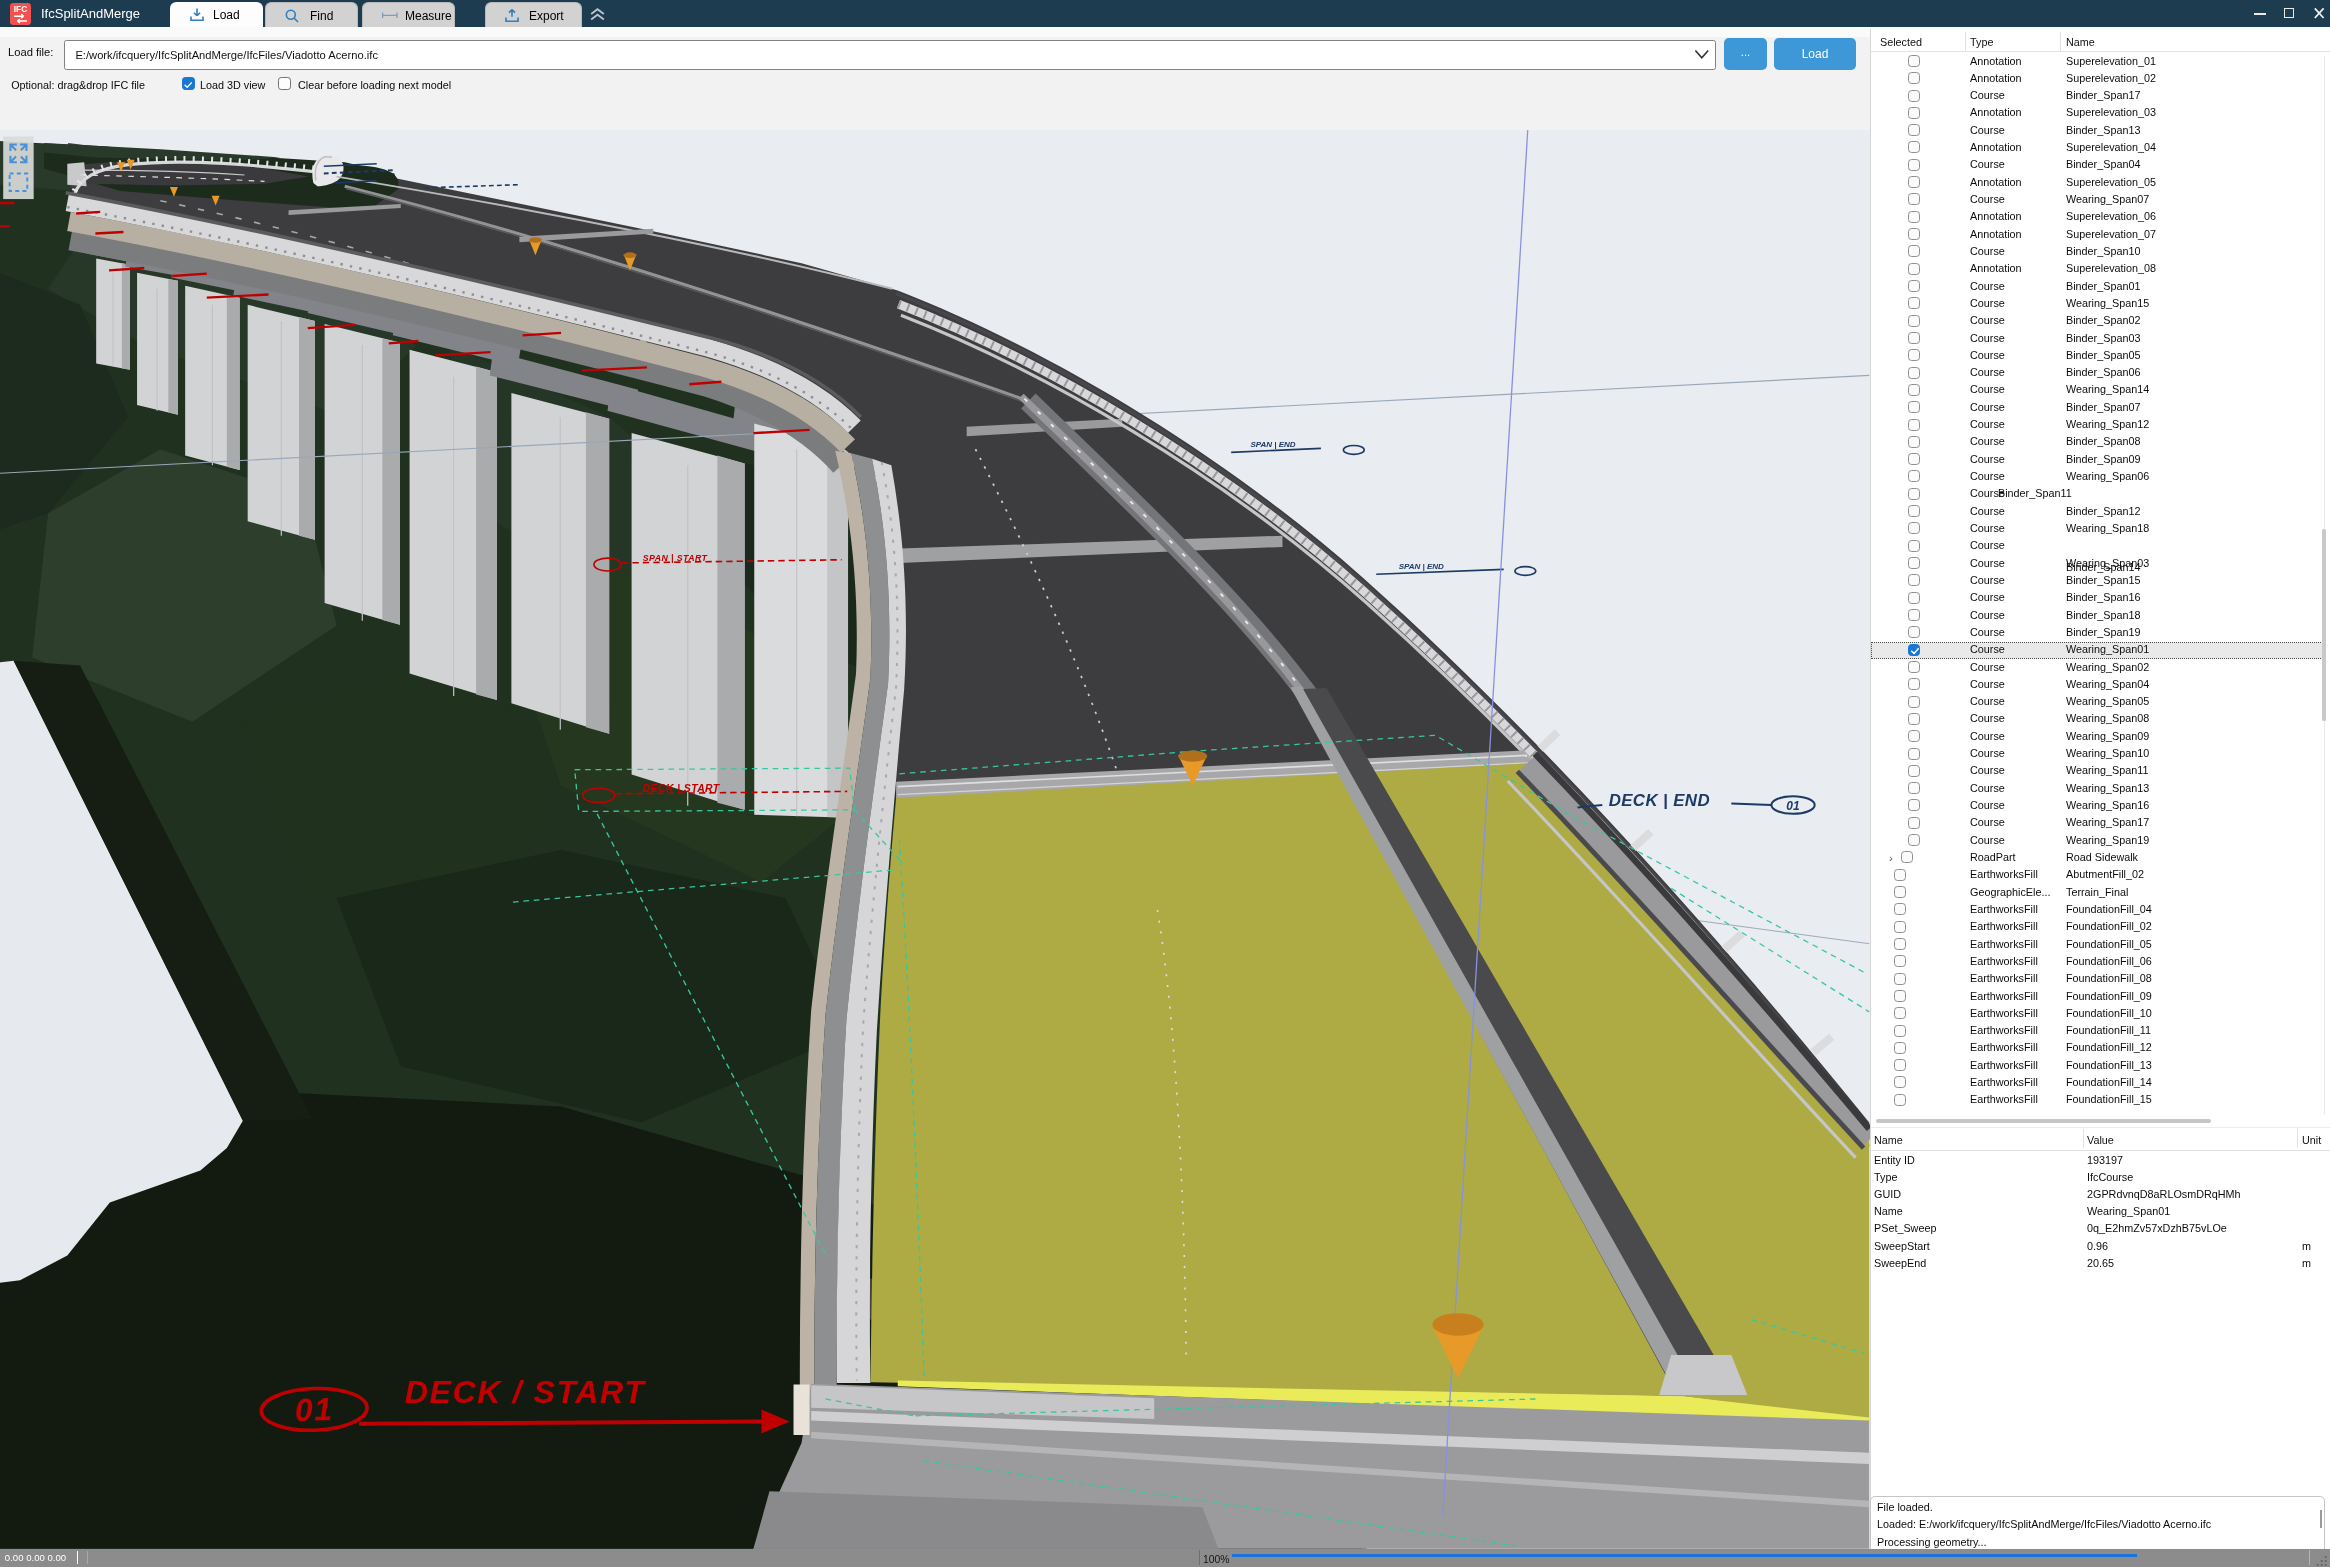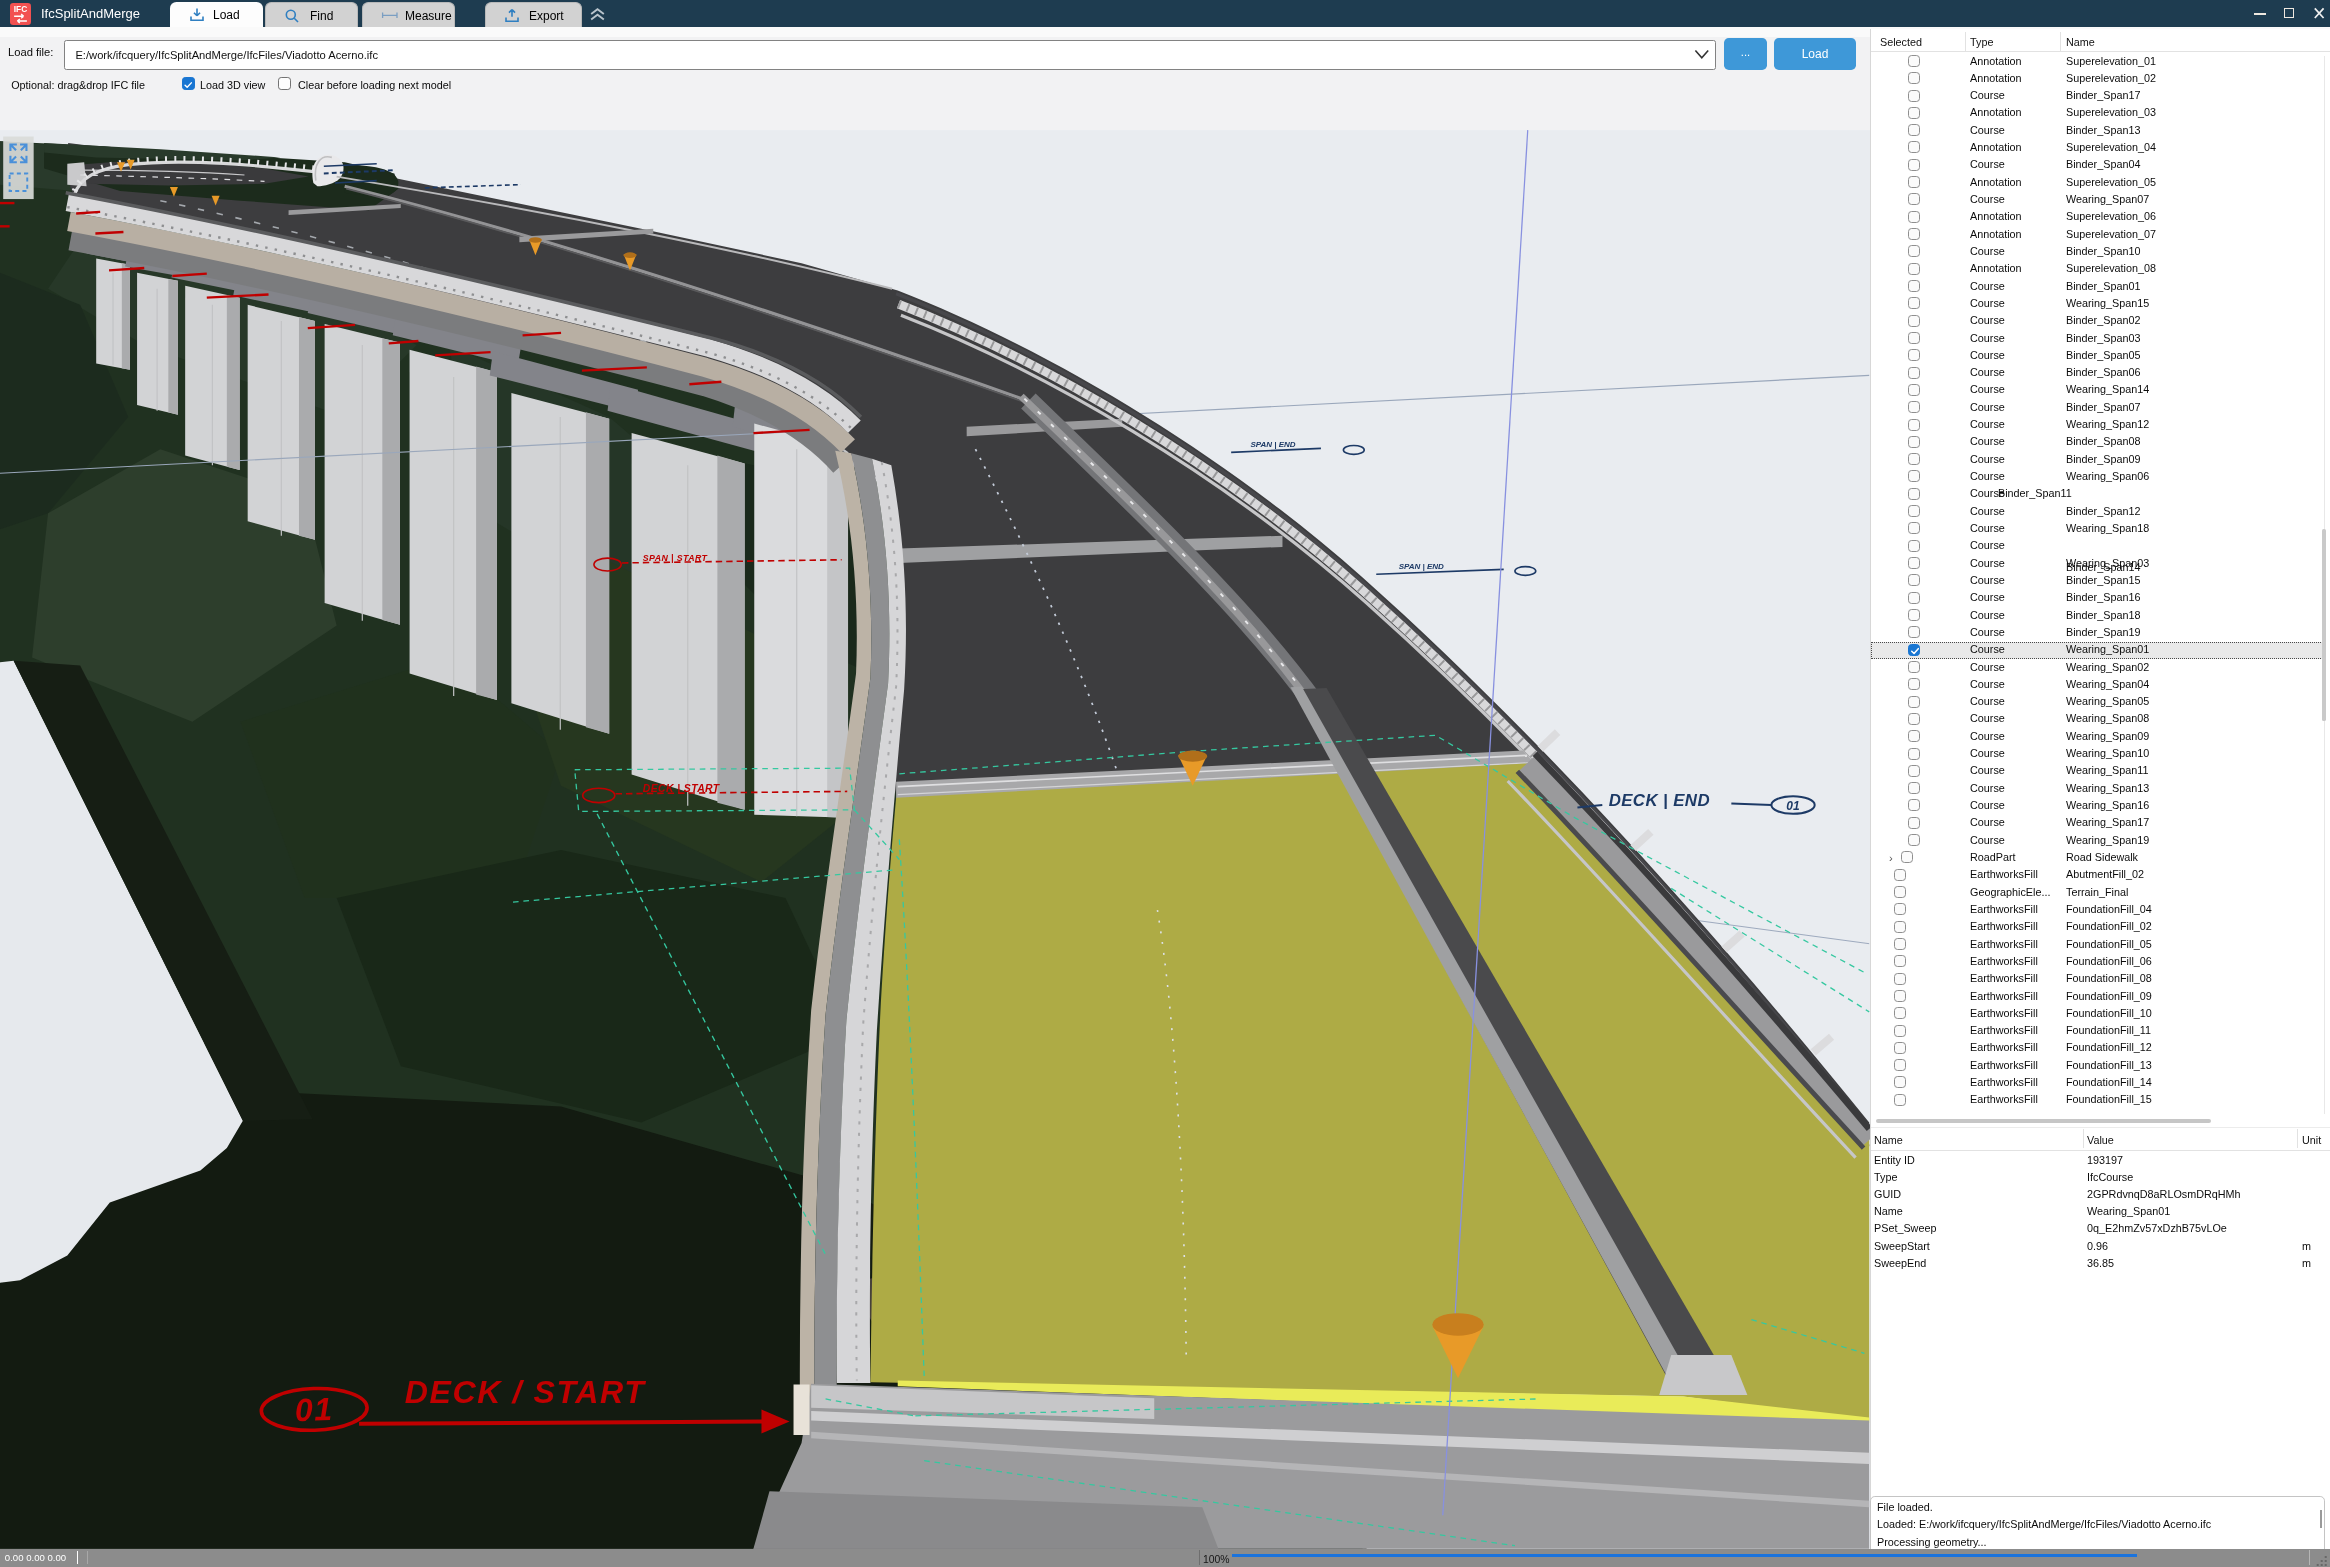--- a/index.html
+++ b/index.html
@@ -538,21 +538,21 @@
 <div class="cell" style="left:1874px;top:1188px"><span>GUID</span></div>
 <div class="cell" style="left:2087px;top:1188px">2GPRdvnqD8aRLOsmDRqHMh</div>
 <div class="cell" style="left:1874px;top:1205px"><span>Name</span></div>
 <div class="cell" style="left:2087px;top:1205px">Wearing_Span01</div>
 <div class="cell" style="left:1874px;top:1222px"><span style="font-weight:normal">PSet_Sweep</span></div>
 <div class="cell" style="left:2087px;top:1222px">0q_E2hmZv57xDzhB75vLOe</div>
 <div class="cell" style="left:1874px;top:1240px"><span>SweepStart</span></div>
 <div class="cell" style="left:2087px;top:1240px">0.96</div>
 <div class="cell" style="left:2302px;top:1240px">m</div>
 <div class="cell" style="left:1874px;top:1257px"><span>SweepEnd</span></div>
-<div class="cell" style="left:2087px;top:1257px">36.85</div>
+<div class="cell" style="left:2087px;top:1257px">20.65</div>
 <div class="cell" style="left:2302px;top:1257px">m</div>
 
 <div id="logbox"></div>
 <div class="logln" style="left:1877px;top:1501px;">File loaded.</div>
 <div class="logln" style="left:1877px;top:1518px;">Loaded: E:/work/ifcquery/IfcSplitAndMerge/IfcFiles/Viadotto Acerno.ifc</div>
 <div class="logln" style="left:1877px;top:1536px;">Processing geometry...</div>
 <div class="abs" style="left:2320px;top:1510px;width:2.4px;height:17.6px;background:#9a9a9a;"></div>
 
 <div id="statusbar"></div>
 <div class="abs" style="left:4.8px;top:1552px;font-size:9.6px;color:#fff;">0.00 0.00 0.00</div>

